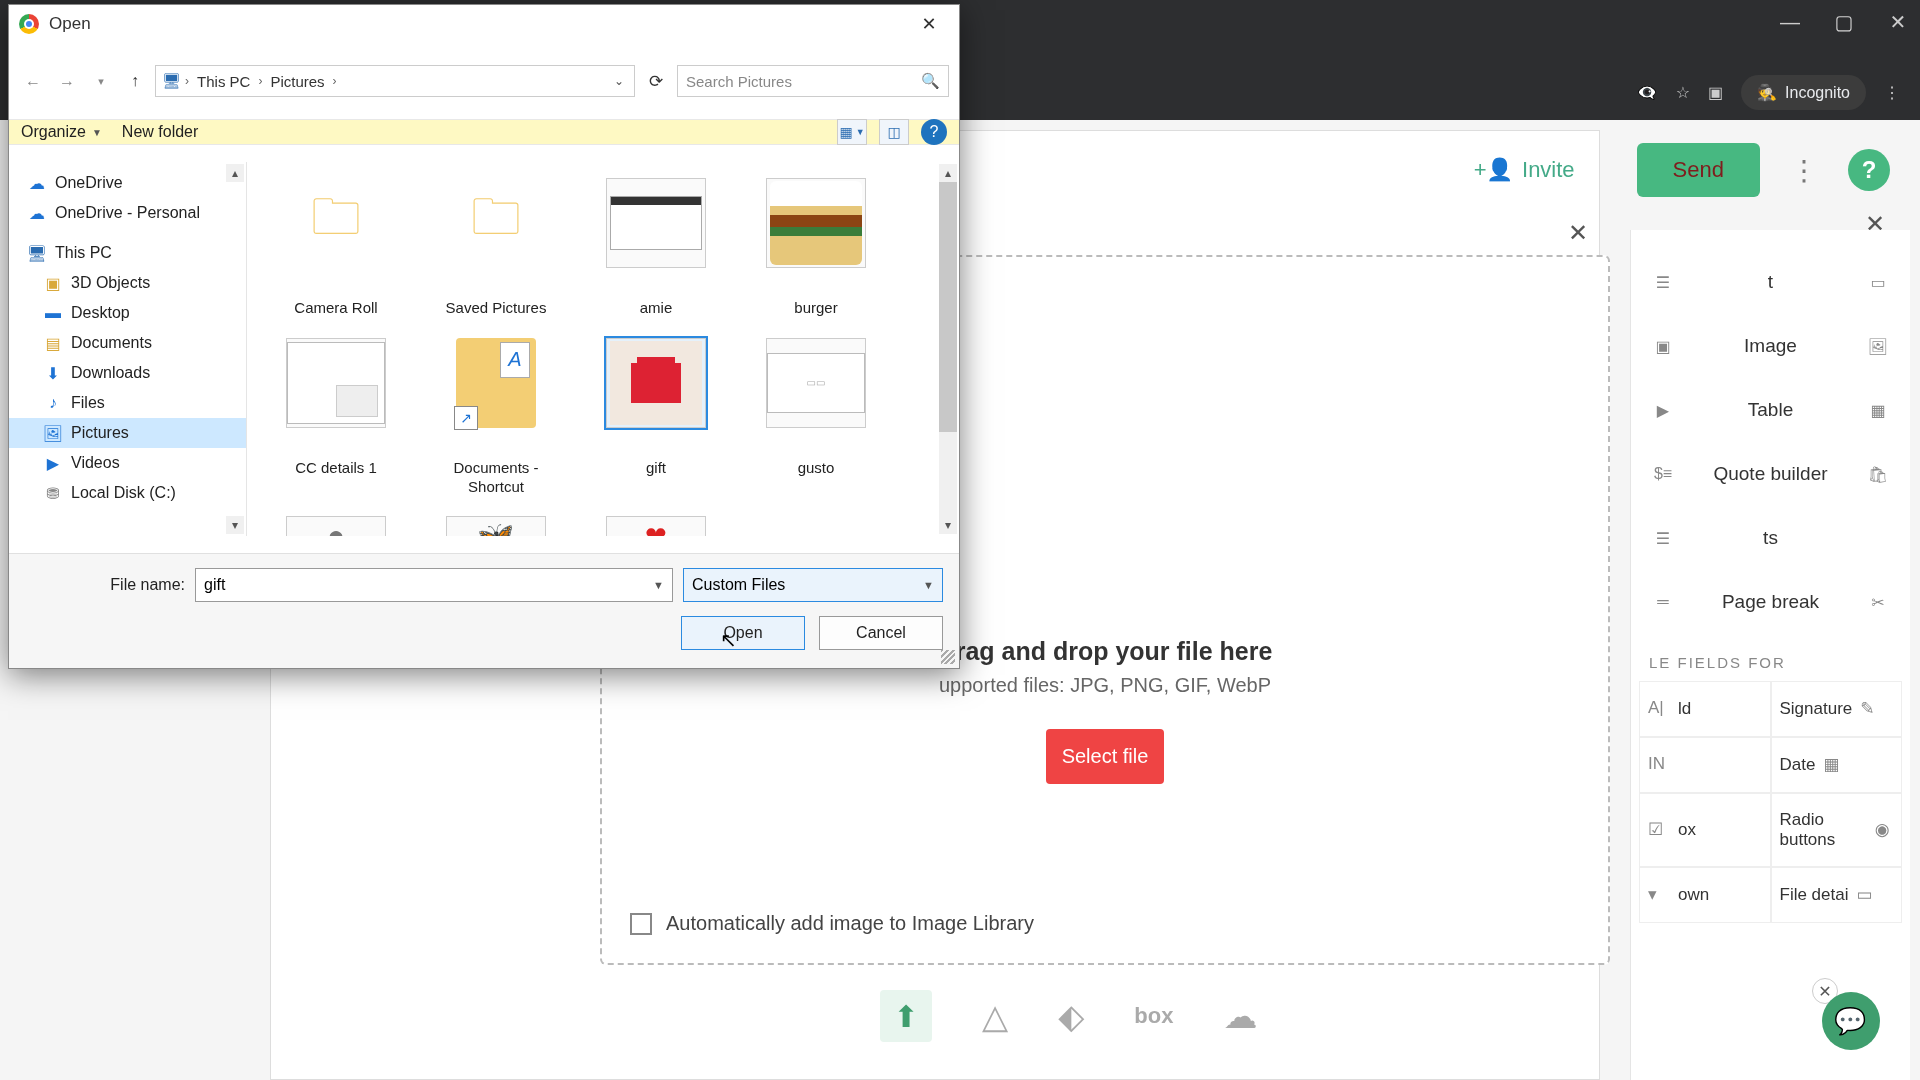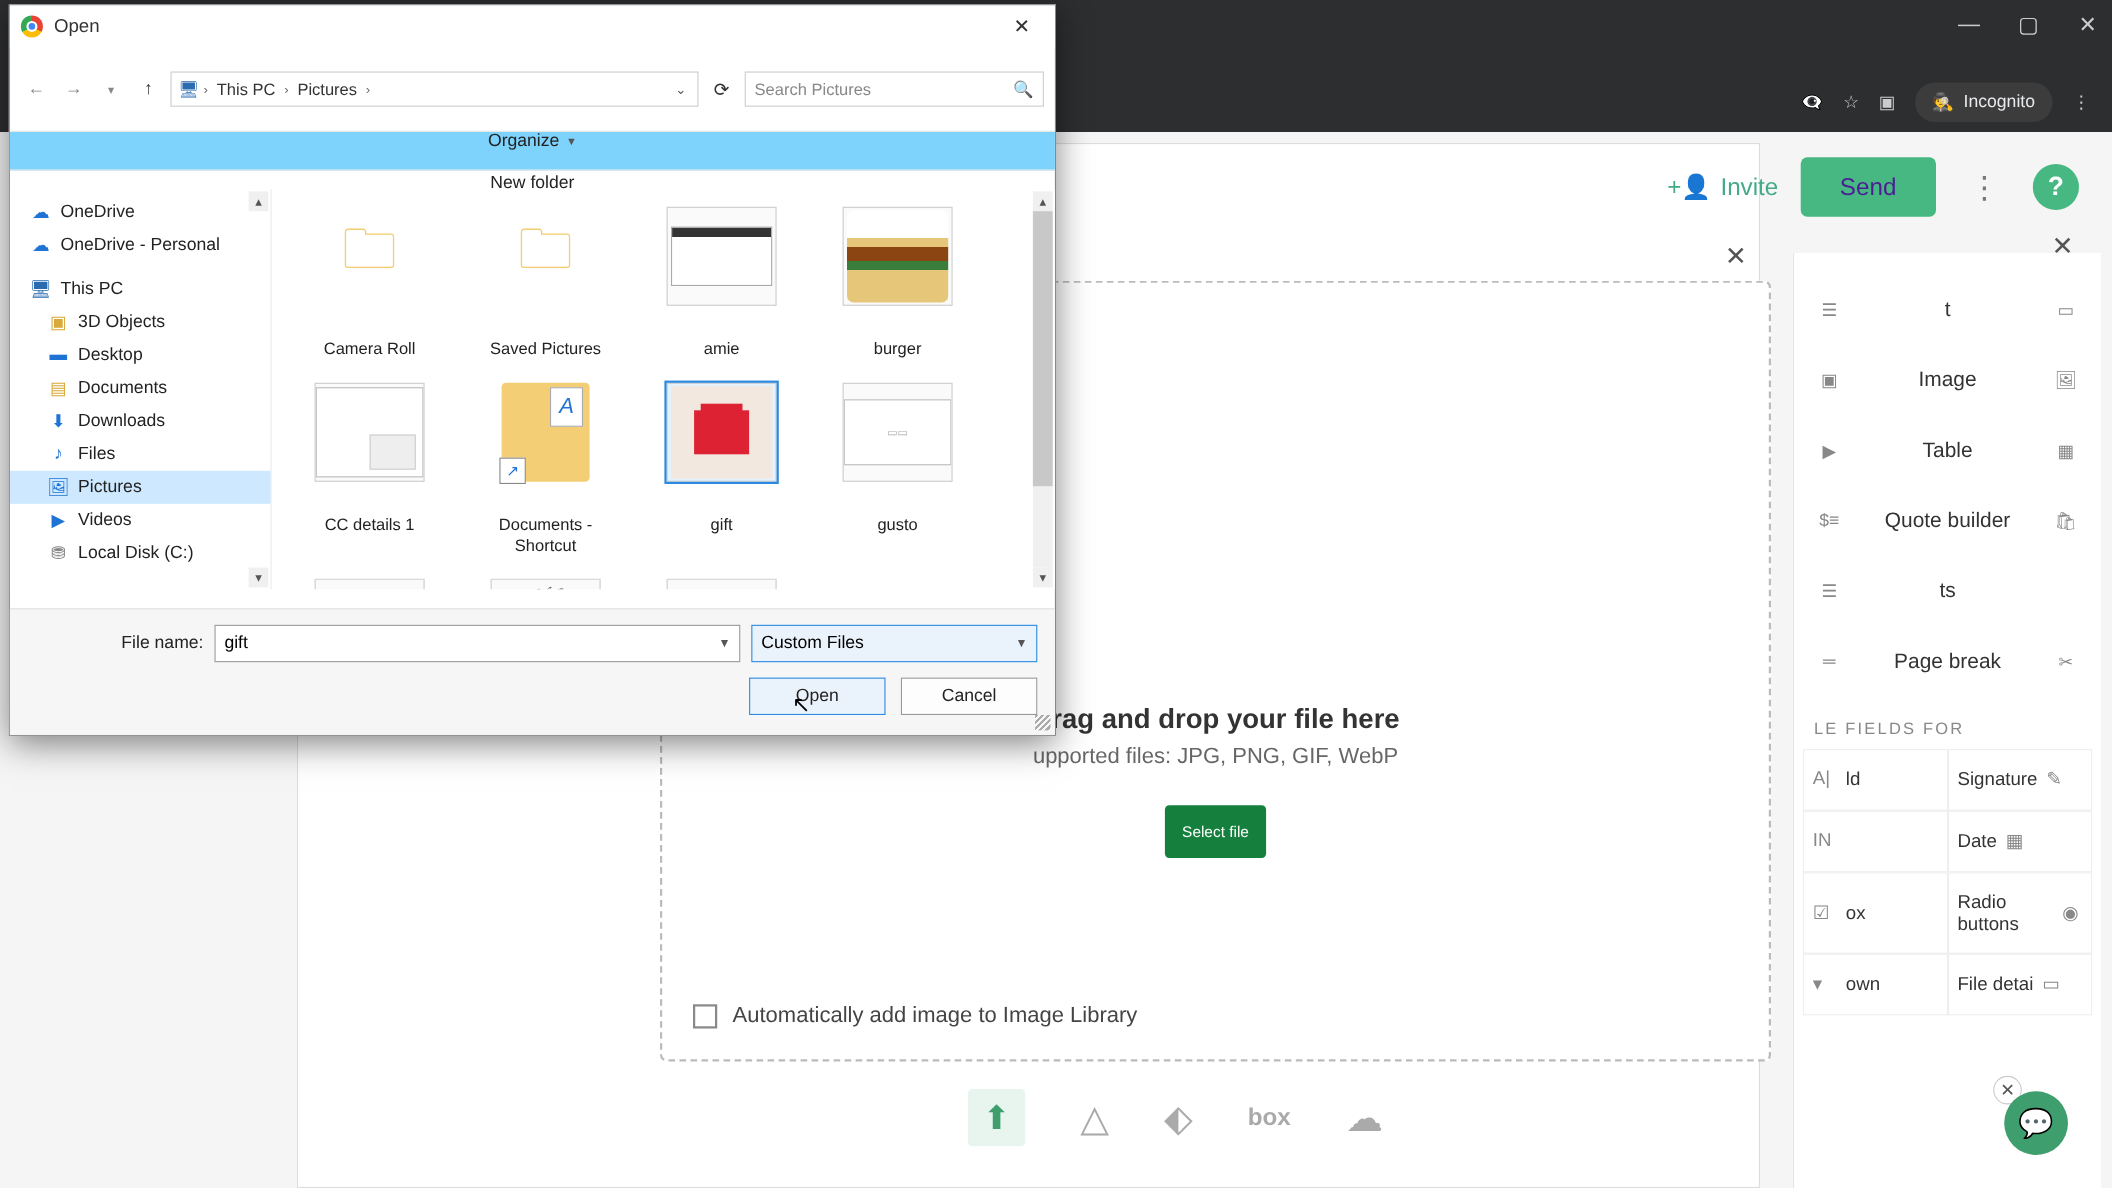--- a/index.html
+++ b/index.html
@@ -12,21 +12,21 @@
 .toolbar-right { position: absolute; top: 75px; right: 20px; display: flex; gap: 18px; align-items: center; color:#ccc;}
 .incognito-pill { display:flex; align-items:center; gap:8px; background:#3c3c3c; padding:8px 16px; border-radius:20px; color:#e8eaed; font-size:16px;}
 
 
 .app-bg { position: absolute; top: 120px; left: 0; right: 0; bottom: 0; background: #f5f5f5; }
 .doc-page { position: absolute; left: 270px; top: 130px; width: 1330px; bottom: 0; background: #fff; border: 1px solid #ddd; }
 
 
 .app-topbar { position:absolute; top:130px; right:0; height:80px; display:flex; align-items:center; gap:20px; padding-right:30px;}
 .invite { display:flex; align-items:center; gap:8px; color:#4a8; font-size:22px; font-weight:500;}
-.send-btn { background:#47b881; color:#4c1d95; padding:14px 36px; border-radius:6px; font-size:22px; font-weight:500;}
+.send-btn { background:#47b881; color:#7f1d1d; padding:14px 36px; border-radius:6px; font-size:22px; font-weight:500;margin-left:42px;}
 .kebab { font-size:28px; color:#777; padding:0 10px;}
 .help-circle { width:42px; height:42px; border-radius:50%; background:#47b881; color:#fff; display:flex; align-items:center; justify-content:center; font-size:24px; font-weight:bold;}
 
 
 .panel-close { position:absolute; top:210px; right:35px; font-size:24px; color:#555; }
 
 
 .right-panel { position: absolute; top: 230px; right: 10px; width: 280px; bottom: 0; background:#fff; border-left:1px solid #e5e5e5; padding: 20px 8px; overflow:hidden;}
 .panel-row { display:flex; align-items:center; justify-content:space-between; padding:18px 10px; }
 .panel-row .lbl { font-size:19px; color:#333; }
@@ -36,21 +36,21 @@
 .panel-input { width:100%; border:1px solid #ccc; padding:12px 10px; font-size:17px; color:#999; border-radius:4px; margin:8px 0 20px;}
 .panel-grid-row { display:flex; }
 .panel-cell { flex:1; display:flex; align-items:center; gap:8px; padding:16px 8px; border:1px solid #eee; font-size:17px; color:#333;}
 .panel-cell .ci { width:22px; height:22px; color:#888;}
 
 
 .dropzone { position:absolute; left:600px; top:255px; width:1010px; height:710px; border:2px dashed #bbb; border-radius:6px; display:flex; flex-direction:column; align-items:center; justify-content:center; background:#fff;}
 .dz-close { position:absolute; top:-40px; right:14px; font-size:24px; color:#555; width:32px; height:32px; display:flex; align-items:center; justify-content:center;}
 .dz-title { font-size:25px; font-weight:600; color:#333; margin-top:200px;}
 .dz-sub { font-size:20px; color:#666; margin-top:8px;}
-.dz-btn { margin-top:32px; background:#15803d; color:#fff; padding:16px 16px; border-radius:4px; font-size:14px;}
+.dz-btn { margin-top:32px; background:#ef4444; color:#fff; padding:16px 16px; border-radius:4px; font-size:20px;}
 .dz-check { position:absolute; bottom:28px; left:28px; display:flex; align-items:center; gap:14px; font-size:20px; color:#444;}
 .dz-check .box { width:22px; height:22px; border:2px solid #888;}
 
 
 .upload-icons { position:absolute; left:880px; top:990px; display:flex; gap:50px; align-items:center;}
 .upload-icons .u { width:52px; height:52px; background:#f3f3f3; display:flex; align-items:center; justify-content:center; font-size:30px; color:#999; border-radius:4px;}
 .upload-icons .u.active { background:#e8f5ee; color:#3f9e6e;}
 .upload-icons .plain { font-size:34px; color:#aaa;}
 
 
@@ -68,21 +68,21 @@
 .fd-navrow { height:42px; display:flex; align-items:center; padding:0 10px; gap:6px;}
 .fd-navbtn { width:28px; height:28px; display:flex; align-items:center; justify-content:center; color:#888; font-size:16px;}
 .fd-navbtn.enabled { color:#333;}
 .fd-address { flex:1; height:32px; border:1px solid #ccc; display:flex; align-items:center; padding:0 6px; gap:4px; font-size:15px; color:#333;}
 .fd-address .seg { padding:2px 4px;}
 .fd-address .chev { color:#666; font-size:12px;}
 .fd-address .drop { margin-left:auto; color:#555; font-size:12px; padding:0 4px;}
 .fd-refresh { width:30px; height:30px; display:flex; align-items:center; justify-content:center; color:#333; font-size:17px;}
 .fd-search { width:272px; height:32px; border:1px solid #ccc; display:flex; align-items:center; padding:0 8px; color:#888; font-size:15px;}
 .fd-search .mag { margin-left:auto; color:#555;}
-.fd-toolbar { height:36px; border-top:1px solid #e8e8e8; border-bottom:1px solid #e8e8e8; display:flex; align-items:center; padding:0 12px; gap:20px; background:#7dd3fc;flex-direction:column;}
+.fd-toolbar { height:26px; border-top:1px solid #e8e8e8; border-bottom:1px solid #e8e8e8; display:flex; align-items:center; padding:0 12px; gap:20px; background:#fef9c3;}
 .fd-tool { font-size:16px; color:#222; display:flex; align-items:center; gap:6px;}
 .fd-tool .caret{font-size:10px;color:#555;}
 .fd-toolbar-right { margin-left:auto; display:flex; align-items:center; gap:12px;}
 .fd-viewbtn { width:30px; height:26px; border:1px solid #ccc; display:flex; align-items:center; justify-content:center; color:#2b6cb0; font-size:14px; background:#f0f5fb;}
 .fd-helpbtn { width:26px; height:26px; border-radius:50%; background:#1e73be; color:#fff; display:flex; align-items:center; justify-content:center; font-size:16px;}
 
 .fd-body { flex:1; display:flex; overflow:hidden;}
 .fd-tree { width:238px; border-right:1px solid #e5e5e5; background:#fff; padding:6px 0; position:relative;}
 .fd-tree .scroll-up, .fd-tree .scroll-down { position:absolute; right:2px; width:18px; height:18px; display:flex; align-items:center; justify-content:center; font-size:12px; color:#555; background:#f0f0f0;}
 .fd-tree .scroll-up{top:2px;} .fd-tree .scroll-down{bottom:2px;}

